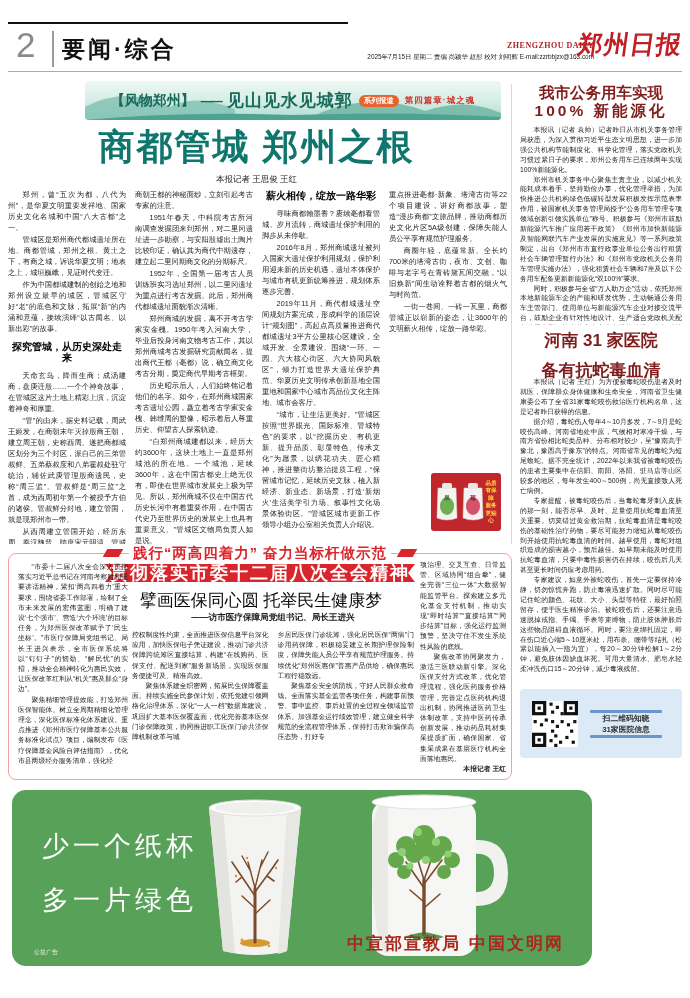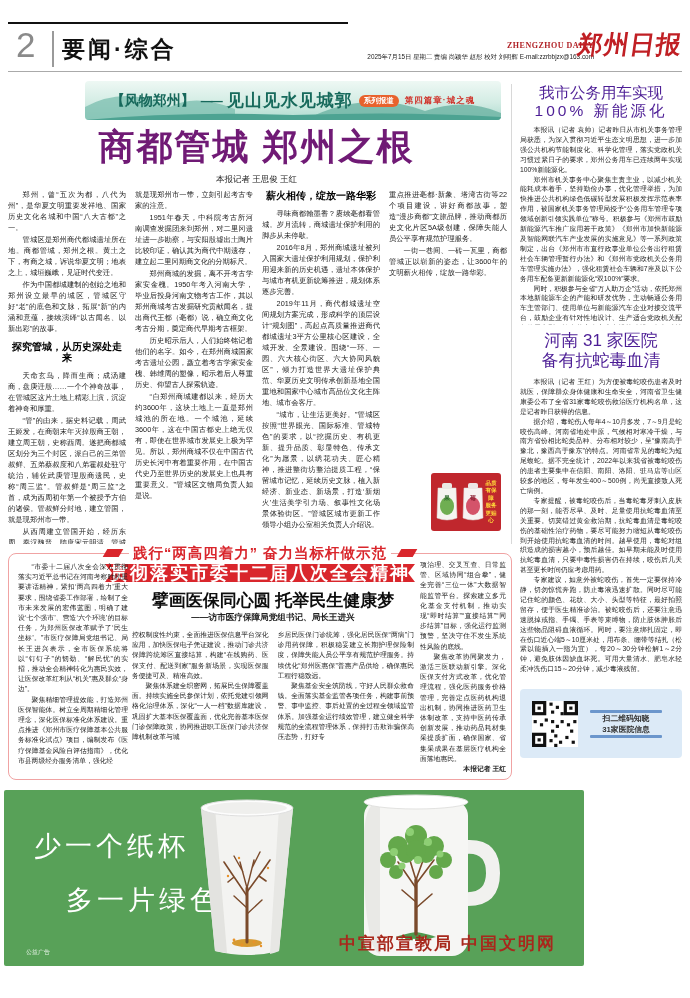--- a/index.html
+++ b/index.html
@@ -28,46 +28,46 @@
      align-items:center;justify-content:center;gap:6px;}
   .series-label{font-size:14px;font-weight:bold;color:#17685b;}
   .series-dash{font-size:12px;color:#17685b;font-weight:bold;letter-spacing:-2px;}
   .series-title{font-size:17px;font-weight:900;color:#176a5c;letter-spacing:1px;}
   .series-badge{font-size:7.5px;color:#fff;background:#e8622d;border-radius:7px;
      padding:1px 5px;font-weight:bold;}
   .series-chapter{font-size:8.5px;color:#d0342c;font-weight:bold;letter-spacing:1px;}
 
   
   .main-headline{left:8px;top:123px;width:497px;text-align:center;font-size:36px;
-     font-weight:900;letter-spacing:2px;color:#701a75;}
+     font-weight:900;letter-spacing:2px;color:#0f766e;}
   .main-byline{left:8px;top:174px;width:497px;text-align:center;font-size:8.5px;color:#222;}
   .main-cols{left:8px;top:189px;width:497px;height:355px;display:flex;gap:9px;}
   .col{width:118px;flex:0 0 118px;overflow:hidden;font-size:7.3px;line-height:11px;
        text-align:justify;color:#1c1c1c;}
   .col p{margin:0 0 1px 0;text-indent:2em;}
   .col p.cont{text-indent:0;}
   .subhead{font-size:10px;font-weight:bold;text-align:center;margin:7px 0;color:#000;}
   .col4-text{height:280px;overflow:hidden;}
   .embed-ad{margin-top:4px;margin-left:42px;width:70px;height:58px;background:#c0272d;
      border-radius:3px;display:flex;align-items:center;justify-content:space-between;
      padding:0 4px;box-sizing:border-box;}
   .pouches{display:flex;gap:2px;}
   .ad-text{color:#ffd83a;font-size:5.6px;line-height:7.5px;font-weight:bold;text-align:center;}
 
   
   .vrule{left:511px;top:84px;width:1px;height:460px;background:#d8d8d8;}
   .rcol{left:520px;width:162px;}
-  .r-head{text-align:center;font-weight:400;color:#4c1d95;}
+  .r-head{text-align:center;font-weight:700;color:#7f1d1d;}
   .gov-h1{top:83px;font-size:15.5px;}
   .gov-h2{top:101px;font-size:15.5px;letter-spacing:3px;}
   .gov-body{top:125px;height:200px;overflow:hidden;}
   .rbody{font-size:6.8px;line-height:9.9px;text-align:justify;color:#1c1c1c;}
   .rbody p{margin:0;text-indent:2em;}
   .snake-h1{top:329px;font-size:17px;}
-  .snake-h2{top:349px;font-size:17px;text-align:center;}
+  .snake-h2{top:359px;font-size:17px;text-align:center;}
   .snake-body{top:377px;height:306px;overflow:hidden;}
   .qr-box{top:689px;height:69px;width:162px;background:#dceaf7;border-radius:4px;
      display:flex;align-items:center;}
   .qr-code{margin-left:12px;}
   .qr-right{margin-left:12px;display:flex;flex-direction:column;align-items:center;}
   .qr-bar{width:72px;height:3px;background:#6b96cc;border-radius:1px;}
   .qr-text{font-size:7.8px;font-weight:bold;color:#333;line-height:11px;text-align:center;}
 
   
   .med-box{left:8px;top:553px;width:504px;height:227px;border:1px solid #f0a3a3;
@@ -76,40 +76,40 @@
      font-weight:900;color:#d9262c;letter-spacing:1px;}
   .med-banner1 .wing{display:inline-block;width:16px;height:8px;background:#d9262c;
      transform:skewX(-30deg);margin:0 8px 1px 8px;}
   .med-banner1 .inner{background:#fff;padding:0 4px;}
   .med-banner2{left:105px;top:564px;width:310px;height:18px;background:#d9262c;color:#fff;
      font-size:18px;font-weight:bold;text-align:center;line-height:18px;letter-spacing:2px;
      clip-path:polygon(0 0,100% 0,calc(100% - 7px) 50%,100% 100%,0 100%,7px 50%);}
   .med-sidebar{left:18px;top:562px;width:110px;height:210px;overflow:hidden;
      font-size:6.8px;line-height:10.2px;text-align:justify;color:#222;}
   .med-sidebar p{margin:0;text-indent:2em;}
-  .med-headline{left:132px;top:589px;width:282px;text-align:center;font-size:17px;
-     font-weight:700;color:#0d0d0d;}
+  .med-headline{left:120px;top:589px;width:282px;text-align:center;font-size:17px;
+     font-weight:400;color:#0d0d0d;}
   .med-subtitle{left:132px;top:612px;width:282px;text-align:center;font-size:8.6px;
      font-weight:bold;color:#222;}
   .med-cols{left:132px;top:630px;width:282px;height:143px;display:flex;gap:9px;overflow:hidden;}
   .med-col{flex:1;font-size:6.8px;line-height:10.2px;text-align:justify;color:#222;overflow:hidden;}
   .med-col p{margin:0;text-indent:2em;}
   .med-col p.cont{text-indent:0;}
   .med-colD{left:420px;top:560px;width:86px;height:213px;overflow:hidden;
      font-size:6.8px;line-height:10.2px;text-align:justify;color:#222;}
   .med-colD p{margin:0;text-indent:2em;}
   .med-colD p.cont{text-indent:0;}
   .med-reporter{text-align:right;font-weight:bold;text-indent:0 !important;}
 
   
-  .psa{left:4px;top:790px;width:580px;height:176px;background:#58a158;border-radius:2px;overflow:hidden;}
+  .psa{left:12px;top:790px;width:580px;height:176px;background:#58a158;border-radius:14px;overflow:hidden;}
   .psa-slogan{position:absolute;left:30px;color:#fff;font-size:27px;letter-spacing:4px;
      font-family:"DejaVu Sans",sans-serif;}
   .psa-s1{top:38px;}
-  .psa-s2{top:92px;margin-left:32px;}
+  .psa-s2{top:92px;}
   .psa-footer-left{position:absolute;left:22px;bottom:9px;color:#e8f3e8;font-size:6px;}
   .psa-footer-right{position:absolute;right:28px;bottom:11px;color:#a8281c;font-size:17px;
      font-weight:900;font-family:"DejaVu Serif",serif;letter-spacing:2px;}
   .cup-svg{position:absolute;left:178px;top:6px;}
   .mug-svg{position:absolute;left:348px;top:2px;}
 </style>
 </head>
 <body>
 
 <div class="page">
@@ -146,37 +146,39 @@
       <p>郑州，曾“五次为都，八代为州”，是华夏文明重要发祥地、国家历史文化名城和中国“八大古都”之一。</p>
       <p>管城区是郑州商代都城遗址所在地。商都管城，郑州之根。黄土之下，有商之城，诉说华夏文明；地表之上，城垣巍峨，见证时代变迁。</p>
       <p>作为中国都城建制的创始之地和郑州设立最早的城区，管城区守好“老”的底色和文脉，拓展“新”的内涵和意蕴，接续演绎“以古闻名、以新出彩”的故事。</p>
       <div class="subhead">探究管城，从历史深处走来</div>
       <p>天命玄鸟，降而生商；成汤建商，盘庚迁殷……一个个神奇故事，在管城区这片土地上精彩上演，沉淀着神奇和厚重。</p>
       <p>“管”的由来，据史料记载，周武王姬发，在商朝末年灭掉殷商王朝，建立周王朝，史称西周。遂把商都城区划分为三个封区，派自己的三弟管叔鲜、五弟蔡叔度和八弟霍叔处驻守统治，辅佐武庚管理殷商遗民，史称“周三监”。管叔鲜是“周三监”之首，成为西周初年第一个被授予方伯的诸侯。管叔鲜分封地，建立管国，就是现郑州市一带。</p>
       <p>从西周建立管国开始，经历东周、秦汉魏晋、隋唐宋元明清，管城始终是区域政治、经济、文化中心，城址不移、文脉不断。</p>
 
     </div>
     <div class="col">
-      <p class="cont">就是现郑州市一带，立刻引起考古专家的注意。</p>
+      <p class="cont">商朝王都的神秘面纱，立刻引起考古专家的注意。</p>
       <p>1951年春天，中科院考古所河南调查发掘团来到郑州，对二里冈遗址进一步勘察，与安阳殷墟出土陶片比较印证，确认其为商代中期遗存，建立起二里冈期商文化的分期标尺。</p>
+      <p>1952年，全国第一届考古人员训练班实习选址郑州，以二里冈遗址为重点进行考古发掘。此后，郑州商代都城遗址面貌渐次清晰。</p>
       <p>郑州商城的发掘，离不开考古学家安金槐。1950年考入河南大学，毕业后投身河南文物考古工作，其以郑州商城考古发掘研究贡献闻名，提出商代王都（亳都）说，确立商文化考古分期，奠定商代早期考古框架。</p>
       <p>历史昭示后人，人们始终铭记着他们的名字。如今，在郑州商城国家考古遗址公园，矗立着考古学家安金槐、韩维周的塑像，昭示着后人尊重历史、仰望古人探索轨迹。</p>
       <p>“自郑州商城建都以来，经历大约3600年，这块土地上一直是郑州城池的所在地。一个城池，延续3600年，这在中国古都史上绝无仅有，即使在世界城市发展史上极为罕见。所以，郑州商城不仅在中国古代历史长河中有着重要作用，在中国古代史乃至世界历史的发展史上也具有重要意义。”管城区文物局负责人如是说。</p>
 
     </div>
     <div class="col">
       <div class="subhead" style="margin-top:1px;">薪火相传，绽放一路华彩</div>
       <p>寻味商都翰墨香？赓续亳都看管城。岁月流转，商城遗址保护利用的脚步从未停歇。</p>
       <p>2016年8月，郑州商城遗址被列入国家大遗址保护利用规划，保护利用迎来新的历史机遇，遗址本体保护与城市有机更新统筹推进，规划体系逐步完善。</p>
       <p>2019年11月，商代都城遗址空间规划方案完成，形成科学的顶层设计“规划图”，高起点高质量推进商代都城遗址3平方公里核心区建设，全域开发、全景建设。围绕“一环、一园、六大核心街区、六大协同风貌区”，倾力打造世界大遗址保护典范、华夏历史文明传承创新基地全国重地和国家中心城市高品位文化主阵地、城市会客厅。</p>
       <p>“城市，让生活更美好。”管城区按照“世界眼光、国际标准、管城特色”的要求，以“挖掘历史、有机更新、提升品质、彰显特色、传承文化”为愿景，以绣花功夫、匠心精神，推进整街坊整治提质工程，“保留城市记忆，延续历史文脉，植入新经济、新业态、新场景，打造‘新烟火’生活美学引力场、叙事性文化场景体验街区。”管城区城市更新工作领导小组办公室相关负责人介绍说。</p>
     </div>
     <div class="col">
       <div class="col4-text">
         <p class="cont">重点推进亳都·新象、塔湾古街等22个项目建设，讲好商都故事，塑造“漫步商都”文旅品牌，推动商都历史文化片区5A级创建，保障失能人员公平享有规范护理服务。</p>
+        <p>商圈年轻，底蕴常新。全长约700米的塔湾古街，夜市、文创、咖啡与老字号在青砖黛瓦间交融，“以旧焕新”间生动诠释着古都的烟火气与时尚范。</p>
         <p>一街一巷间、一砖一瓦里，商都管城正以崭新的姿态，让3600年的文明薪火相传，绽放一路华彩。</p>
       </div>
       <div class="embed-ad">
         <div class="pouches">
           <svg width="24" height="40" viewBox="0 0 24 40">
             <path d="M3,6 L21,6 L22,36 Q12,40 2,36 Z" fill="#f5f5f0" stroke="#ddd" stroke-width="0.5"></path>
             <rect x="7" y="1" width="10" height="6" rx="2" fill="#e9e9e4"></rect>
             <ellipse cx="12" cy="24" rx="7" ry="9" fill="#6fae52"></ellipse>
             <text x="12" y="18" font-size="6" fill="#2f6b2f" text-anchor="middle" font-weight="bold">果</text>
           </svg>

